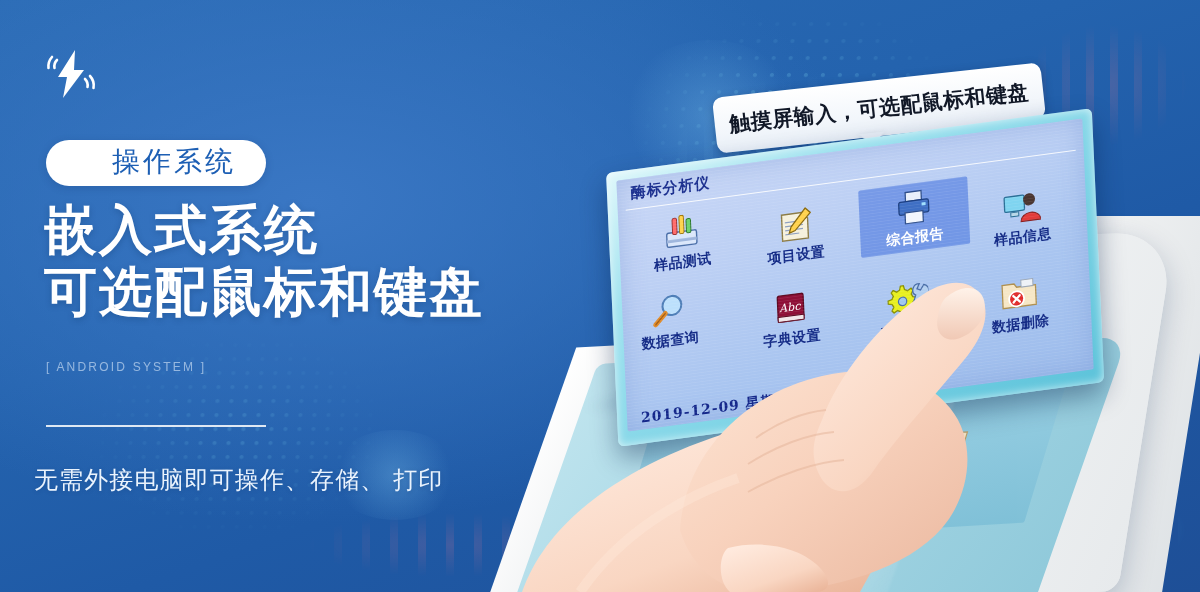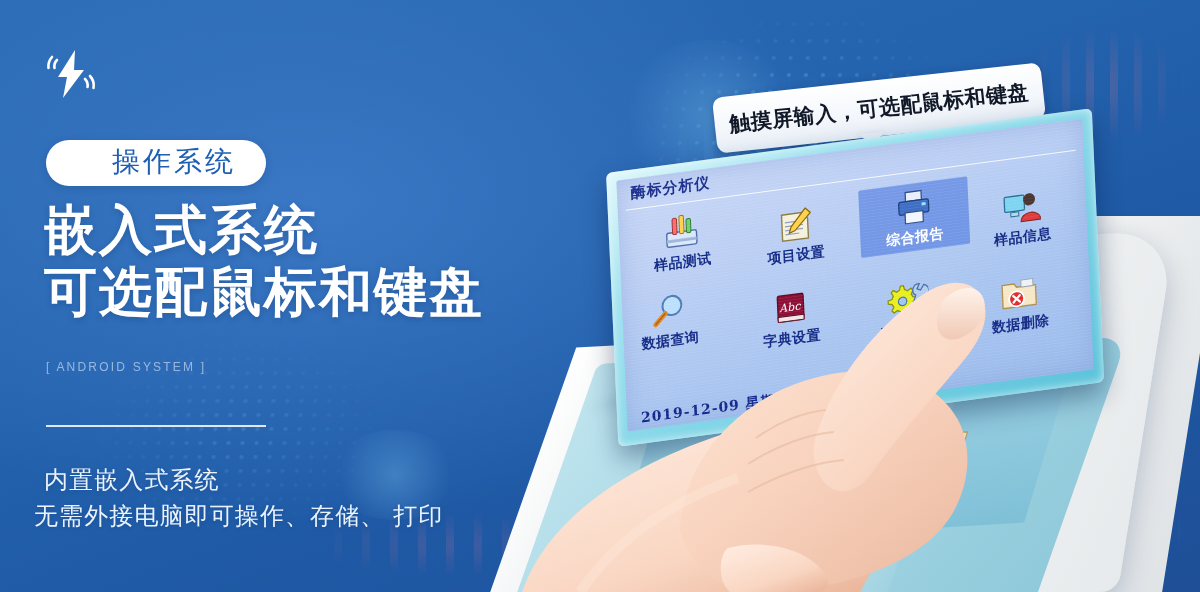--- a/index.html
+++ b/index.html
@@ -256,21 +256,20 @@
 
   <div class="headline">
     <div>嵌入式系统</div>
     <div>可选配鼠标和键盘</div>
   </div>
 
   <div class="sub-en">[ ANDROID SYSTEM ]</div>
   <div class="divider"></div>
 
   <div class="foot">
-    <div class="l1">内置嵌入式系统</div>
     <div>无需外接电脑即可操作、存储、 打印</div>
   </div>
 
   <div class="callout">
     <div class="body"></div>
     <div class="tail"></div>
     <div class="txt">触摸屏输入，可选配鼠标和键盘</div>
   </div>
 
   <div class="machine">

